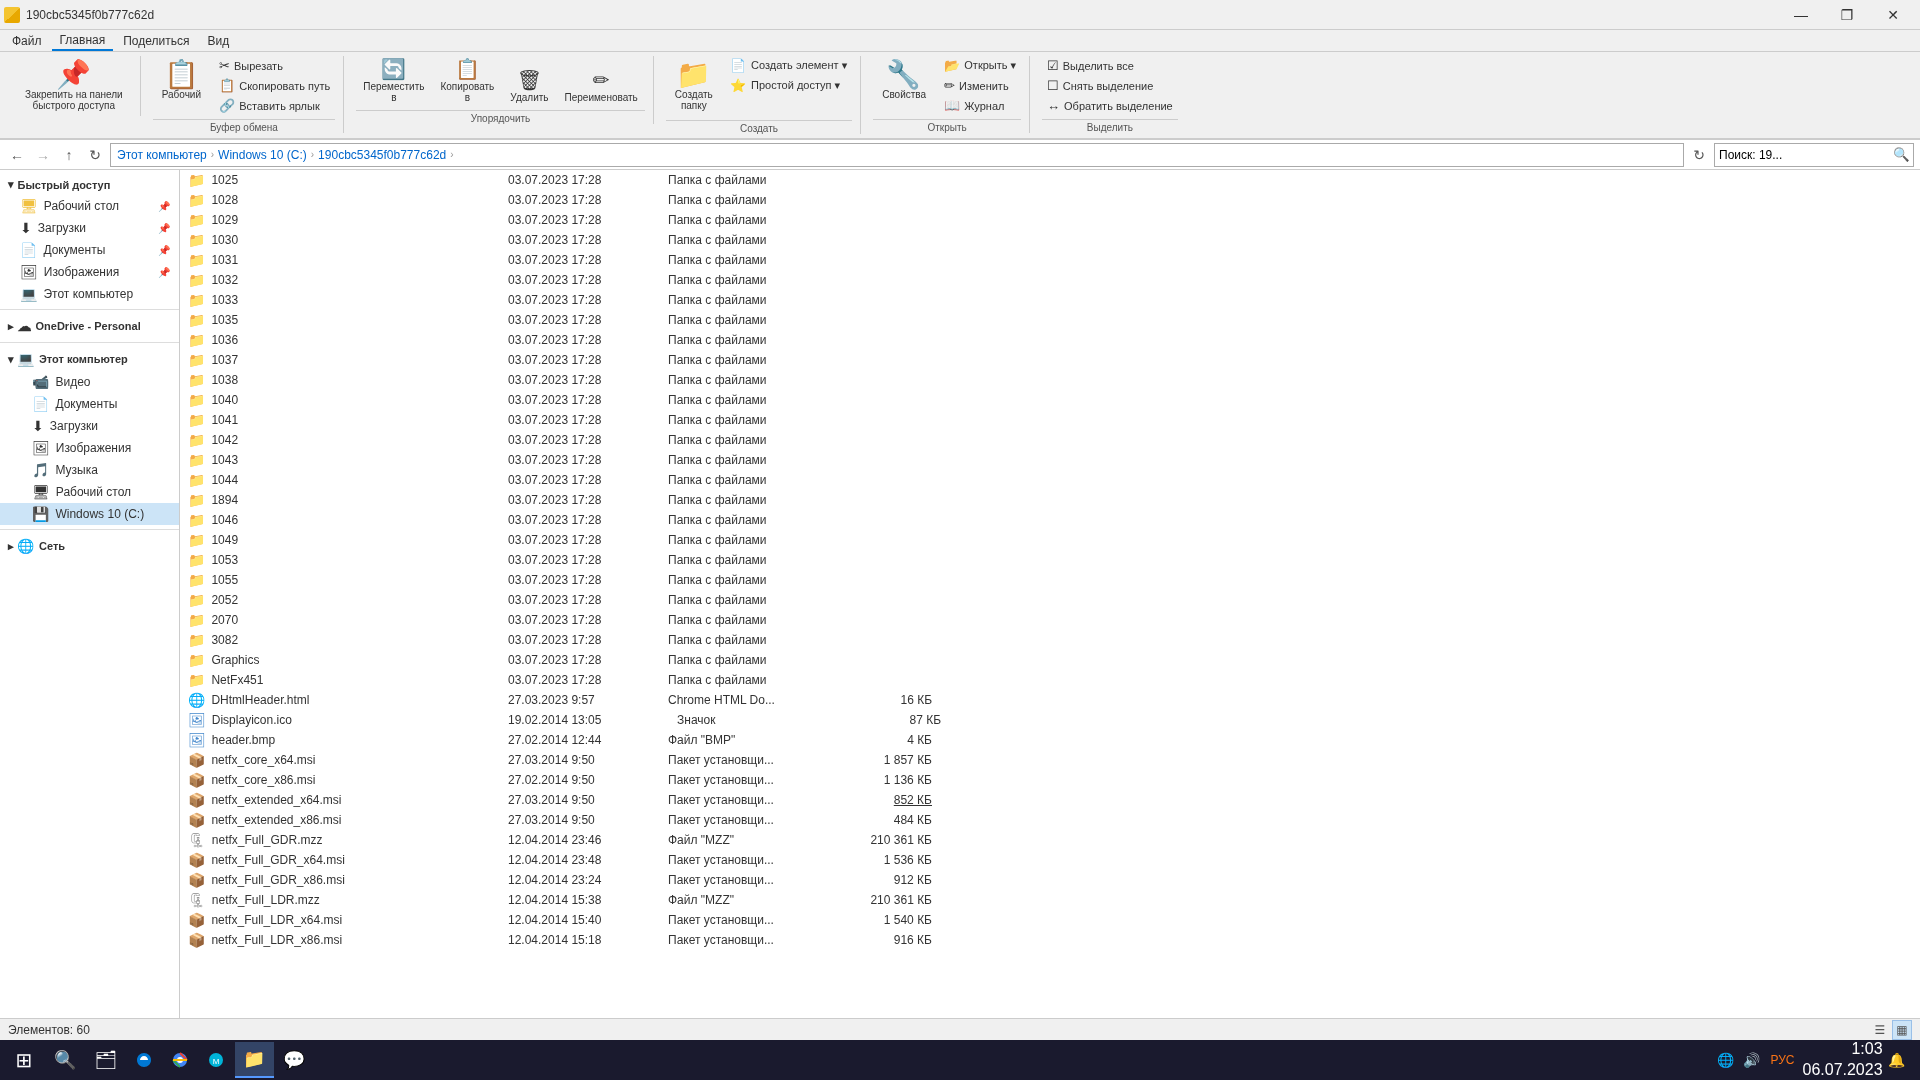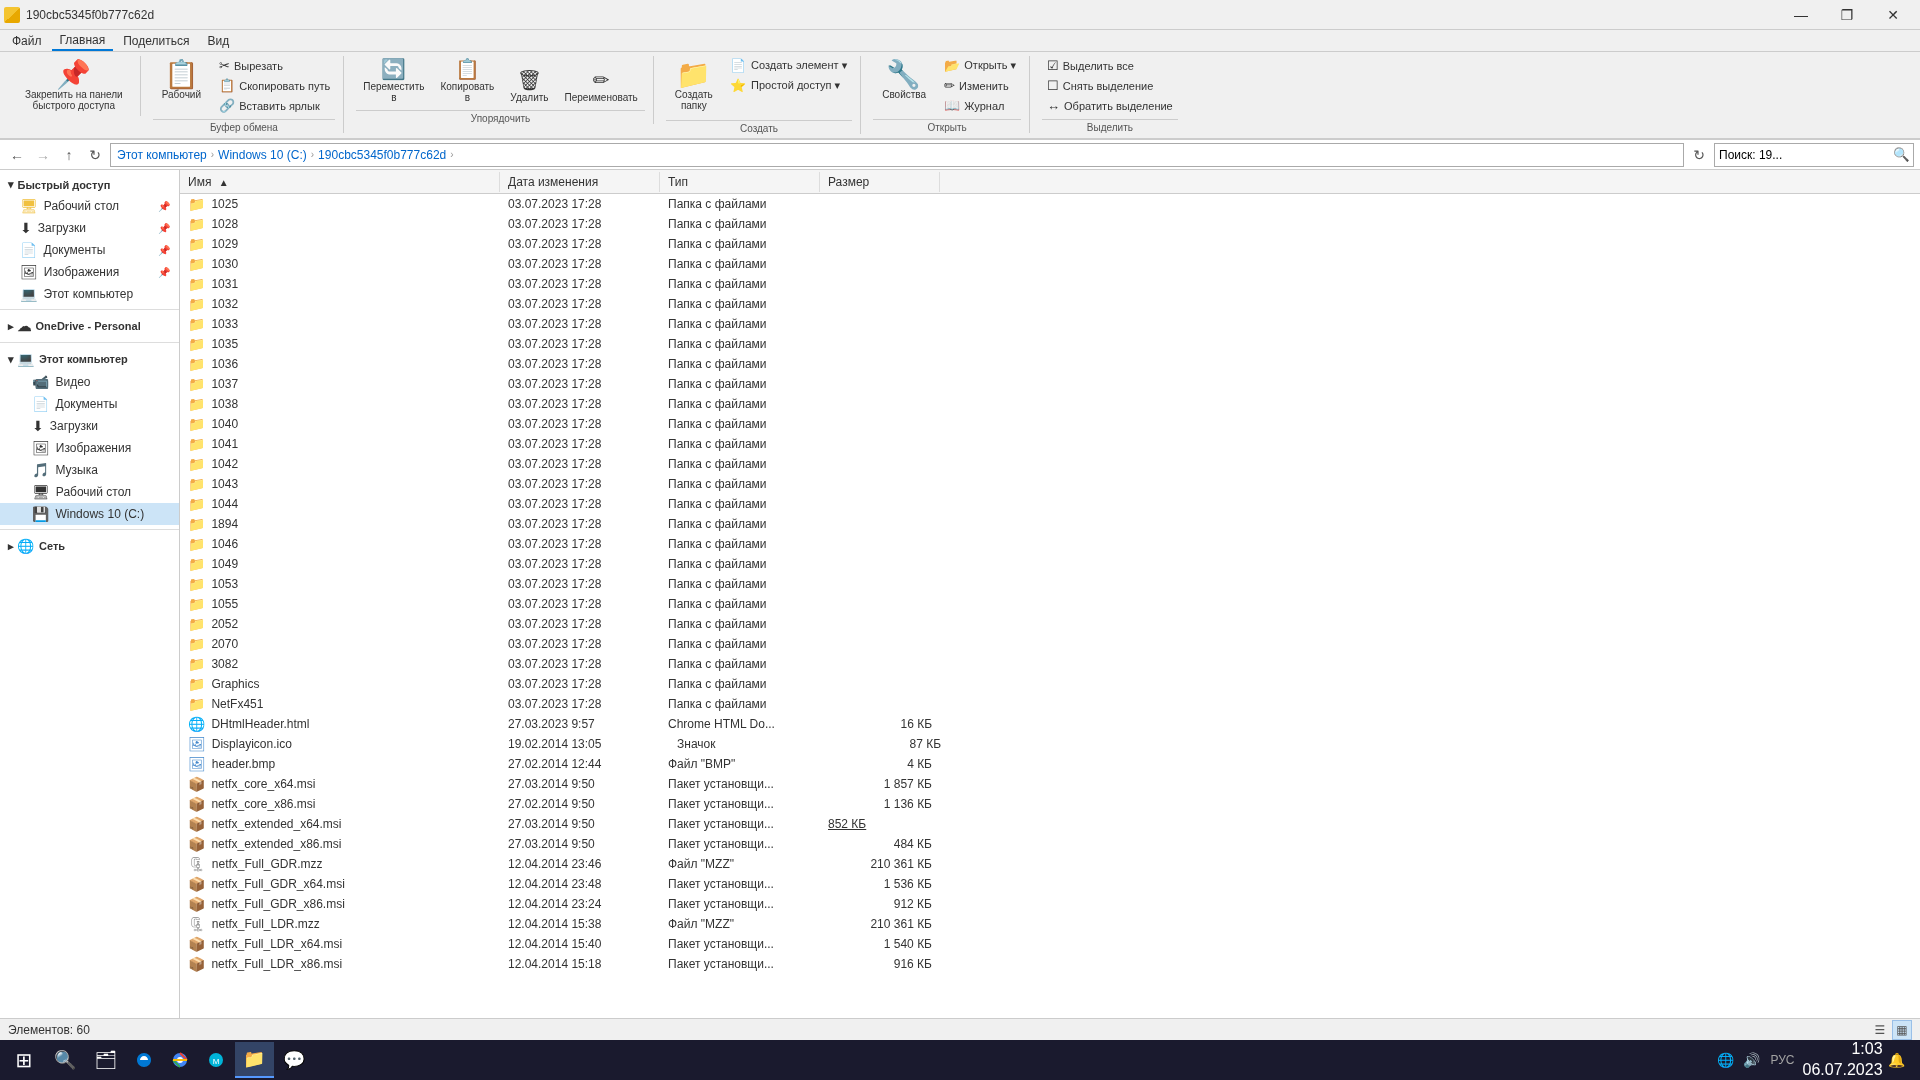--- a/index.html
+++ b/index.html
@@ -358,21 +358,21 @@
       align-items: center;
       gap: 4px;
       padding: 0 8px;
       color: white;
       font-size: 11px;
     }
     .tray-icon { font-size: 14px; cursor: pointer; padding: 2px; }
     .tray-clock { text-align: right; line-height: 1.3; font-size: 16px; }
     .lang-badge {
       background: transparent;
-      color: #a3a3a3;
+      color: #f97316;
       font-size: 12px;
       padding: 2px 4px;
     }
   </style>
 </head>
 <body>
 
 <div class="title-bar">
   <div class="title-bar-left">
     <div class="title-bar-icon"></div>
@@ -619,35 +619,20 @@
     <div class="sidebar-section">
       <div class="sidebar-header">
         <span>▸</span>
         <span class="sidebar-icon">🌐</span>
         <span>Сеть</span>
       </div>
     </div>
   </div>
 
   <div class="file-area">
-    <div class="file-list-header">
-      <div class="col-header col-name">
-        <span>Имя</span>
-        <span style="font-size:10px; margin-left:4px;">▲</span>
-      </div>
-      <div class="col-header col-date">
-        <span>Дата изменения</span>
-      </div>
-      <div class="col-header col-type">
-        <span>Тип</span>
-      </div>
-      <div class="col-header col-size">
-        <span>Размер</span>
-      </div>
-    </div>
 
     <div class="file-list" id="file-list">
     <div class="file-row">
     <div class="file-cell file-name-cell" style="width:320px;">
       <span class="file-icon" style="color:#f0c040">📁</span>
       <span>1025</span>
     </div>
     <div class="file-cell" style="width:160px;">03.07.2023 17:28</div>
     <div class="file-cell" style="width:160px;">Папка с файлами</div>
     <div class="file-cell" style="width:120px; text-align:right;"></div>
@@ -922,21 +907,21 @@
     <div class="file-cell" style="width:160px;">Пакет установщи...</div>
     <div class="file-cell" style="width:120px; text-align:right;">1 136 КБ</div>
   </div>
         <div class="file-row">
     <div class="file-cell file-name-cell" style="width:320px;">
       <span class="file-icon" style="color:#4a8a3c">📦</span>
       <span>netfx_extended_x64.msi</span>
     </div>
     <div class="file-cell" style="width:160px;">27.03.2014 9:50</div>
     <div class="file-cell" style="width:160px;">Пакет установщи...</div>
-    <div class="file-cell" style="width:120px; text-decoration:underline;">852 КБ</div>
+    <div class="file-cell" style="width:120px; text-align:right;text-decoration:underline;">852 КБ</div>
   </div>
         <div class="file-row">
     <div class="file-cell file-name-cell" style="width:320px;">
       <span class="file-icon" style="color:#4a8a3c">📦</span>
       <span>netfx_extended_x86.msi</span>
     </div>
     <div class="file-cell" style="width:160px;">27.03.2014 9:50</div>
     <div class="file-cell" style="width:160px;">Пакет установщи...</div>
     <div class="file-cell" style="width:120px; text-align:right;">484 КБ</div>
   </div>

